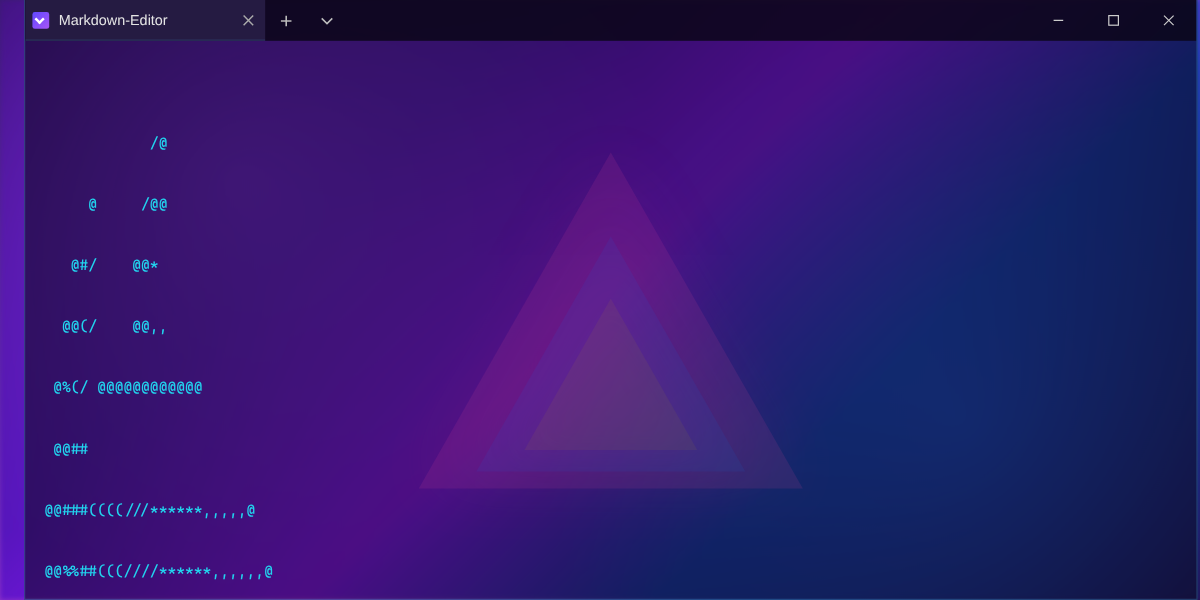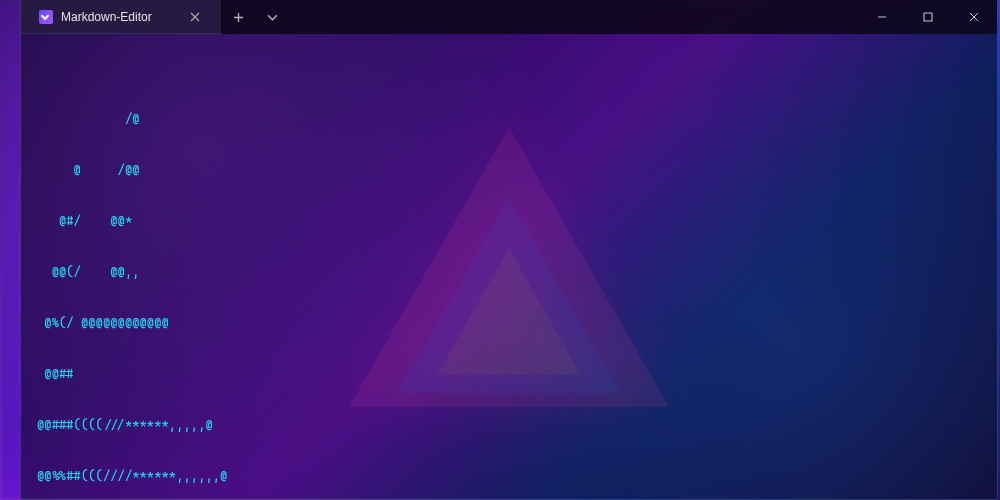--- a/index.html
+++ b/index.html
@@ -38,21 +38,21 @@
     display: flex;
     align-items: stretch;
     background: rgba(10, 6, 24, 0.85);
     font-family: 'Segoe UI', sans-serif;
     font-size: 12px;
   }
   .tab {
     display: flex;
     align-items: center;
     gap: 8px;
-    padding: 0 18px;
+    padding: 0 6px;
     background: rgba(40, 30, 70, 0.9);
     border-bottom: 1px solid rgba(80,200,255,0.15);
     color: #e5e5e5;
     min-width: 200px;
   }
   .tab-icon {
     width: 14px; height: 14px;
     background: linear-gradient(135deg,#6048ff,#a855f7);
     border-radius: 2px;
     position: relative;

